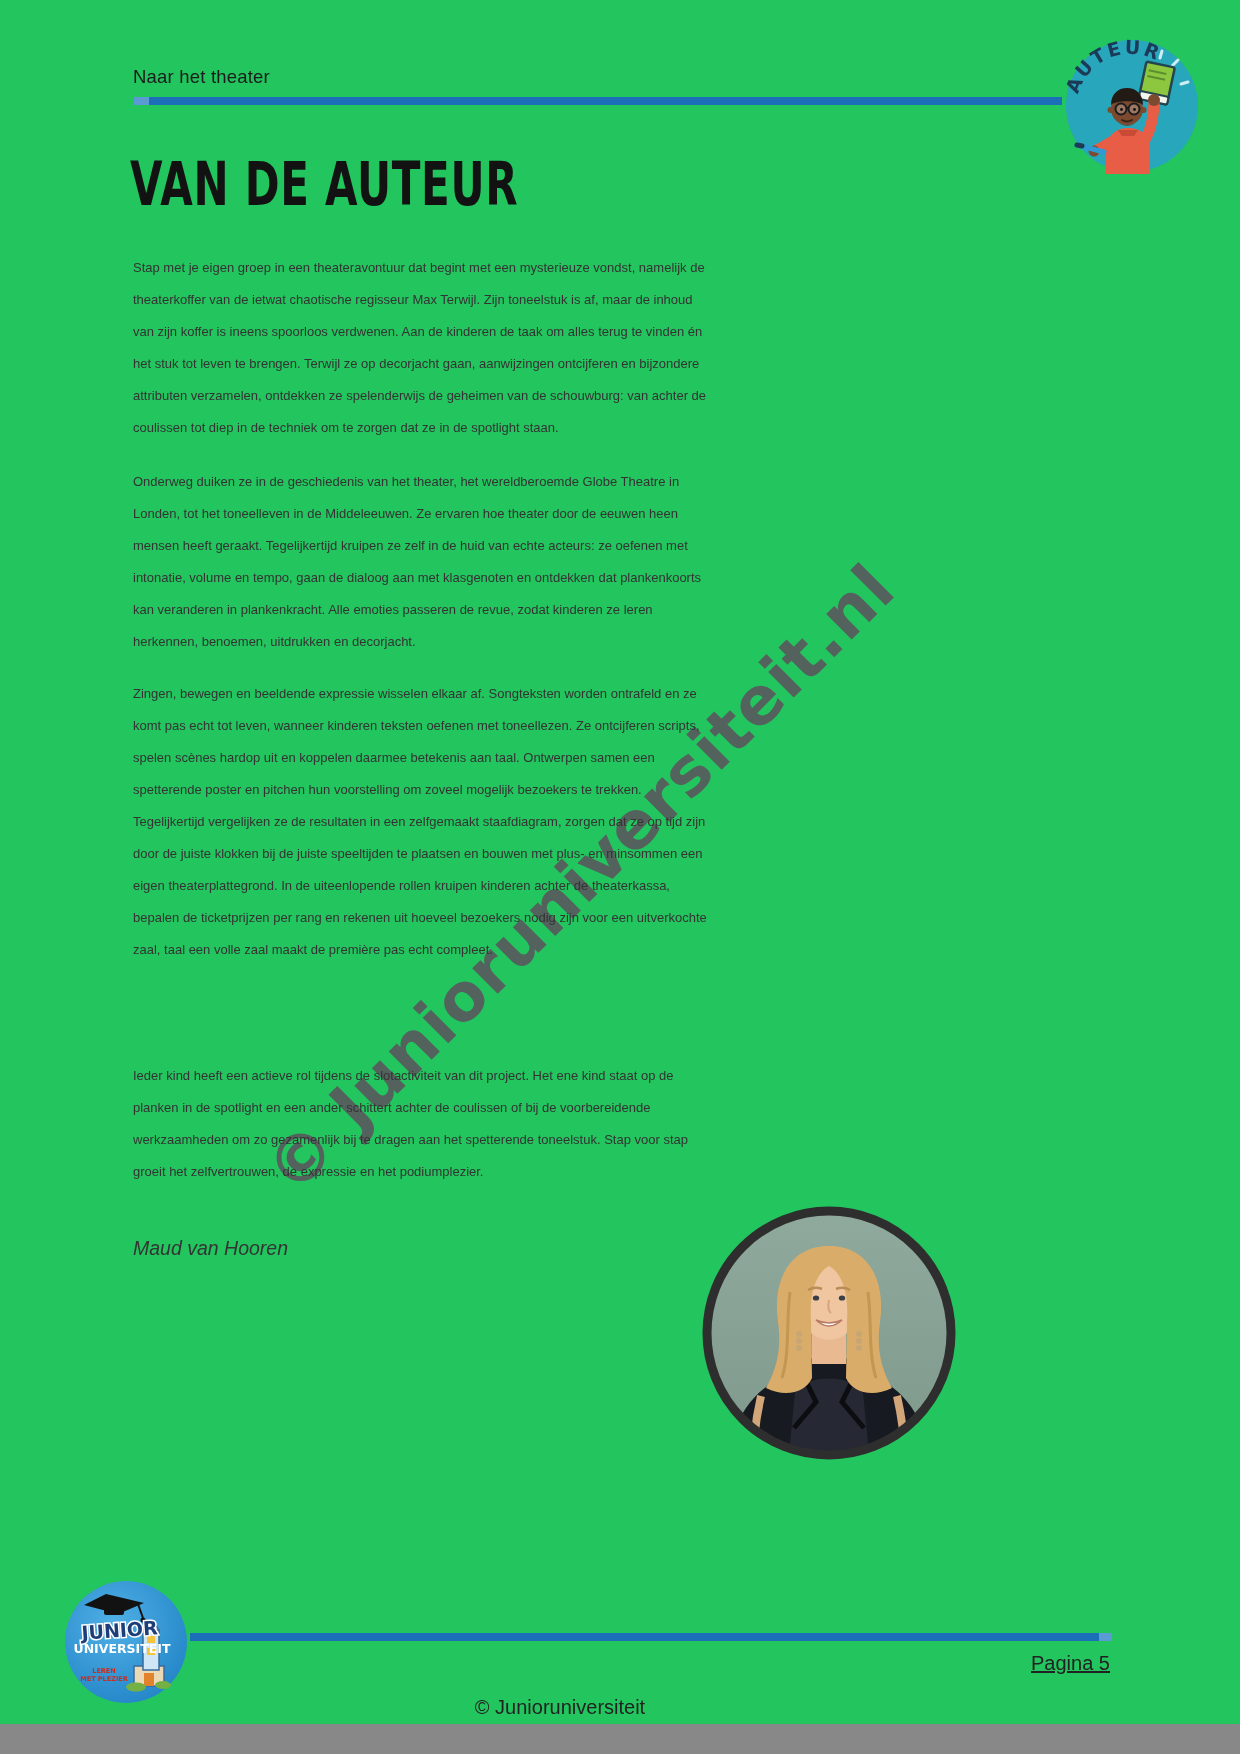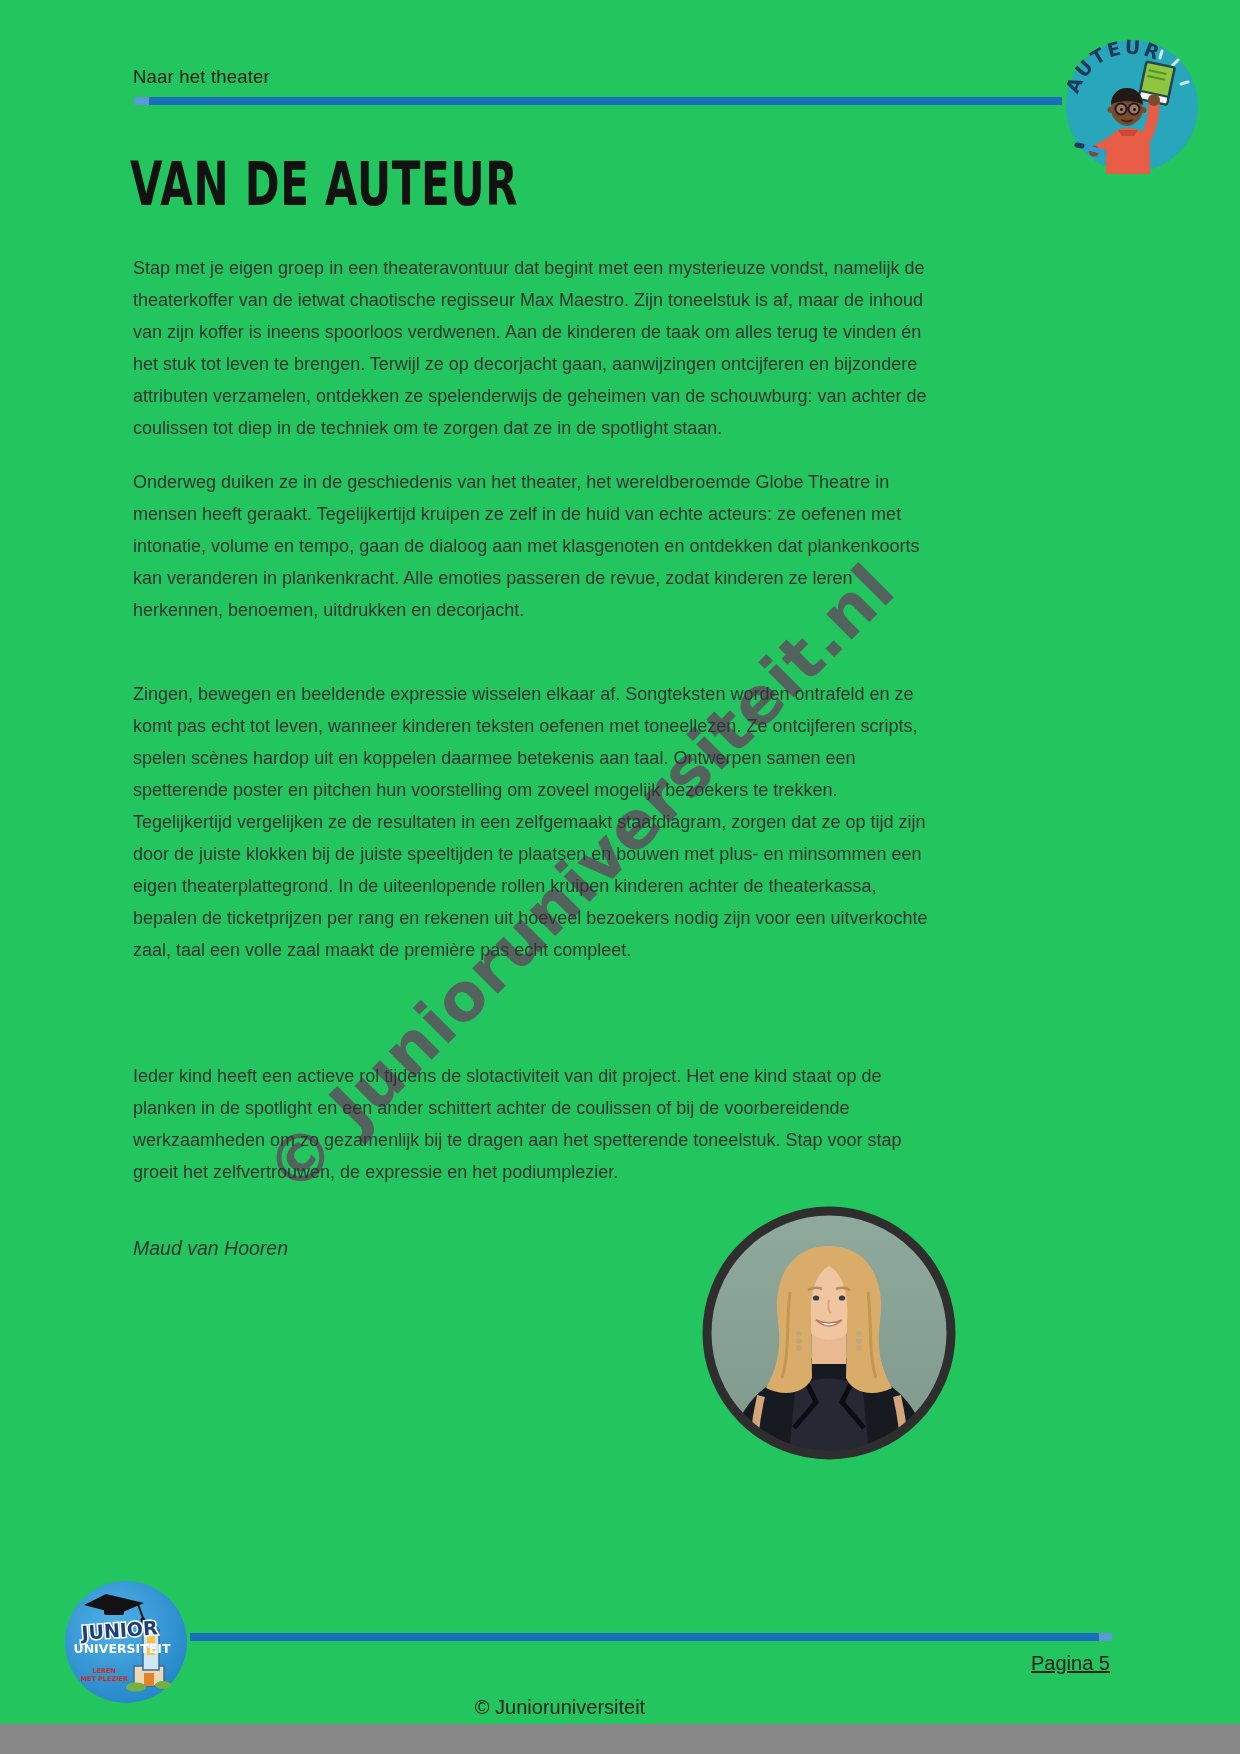--- a/index.html
+++ b/index.html
@@ -30,21 +30,21 @@
   }
   
   .watermark{
     position:absolute;left:278px;top:1143px;z-index:1;
     font-size:66px;font-weight:bold;color:#595a5e;opacity:0.92;
     transform:rotate(-45deg);transform-origin:0 50%;white-space:nowrap;
     font-family:"DejaVu Sans","Liberation Sans",sans-serif;letter-spacing:1px;
   }
   
   .bodytext{position:absolute;left:133px;top:0;width:990px;z-index:2;}
-  .para{position:absolute;left:0;width:990px;color:#333333;font-size:18px;line-height:32px;}
+  .para{position:absolute;left:0;width:990px;color:#333333;font-size:13px;line-height:32px;}
   .para .tline{white-space:nowrap;}
   .p1{top:252px;} .p2{top:466px;} .p3{top:678px;} .p4{top:1023px;margin-top:37px;}
   .signature{
     position:absolute;left:0;top:1232px;font-style:italic;font-size:19.5px;
     line-height:32px;color:#333333;z-index:2;
   }
   
   .photo{position:absolute;left:698px;top:1202px;width:262px;height:262px;z-index:3;}
   
   .foot-rule{
@@ -127,28 +127,29 @@
     </g>
   </svg>
 
   <h1 class="title">VAN DE AUTEUR</h1>
 
   <div class="watermark">© Junioruniversiteit.nl</div>
 
   <div class="bodytext">
     <div class="para p1">
         <div class="tline">Stap met je eigen groep in een theateravontuur dat begint met een mysterieuze vondst, namelijk de</div>
-        <div class="tline">theaterkoffer van de ietwat chaotische regisseur Max Maestro. Zijn toneelstuk is af, maar de inhoud</div>
+        <div class="tline">theaterkoffer van de ietwat chaotische regisseur Max Terwijl. Zijn toneelstuk is af, maar de inhoud</div>
         <div class="tline">van zijn koffer is ineens spoorloos verdwenen. Aan de kinderen de taak om alles terug te vinden én</div>
         <div class="tline">het stuk tot leven te brengen. Terwijl ze op decorjacht gaan, aanwijzingen ontcijferen en bijzondere</div>
         <div class="tline">attributen verzamelen, ontdekken ze spelenderwijs de geheimen van de schouwburg: van achter de</div>
         <div class="tline">coulissen tot diep in de techniek om te zorgen dat ze in de spotlight staan.</div>
       </div>
     <div class="para p2">
         <div class="tline">Onderweg duiken ze in de geschiedenis van het theater, het wereldberoemde Globe Theatre in</div>
+        <div class="tline">Londen, tot het toneelleven in de Middeleeuwen. Ze ervaren hoe theater door de eeuwen heen</div>
         <div class="tline">mensen heeft geraakt. Tegelijkertijd kruipen ze zelf in de huid van echte acteurs: ze oefenen met</div>
         <div class="tline">intonatie, volume en tempo, gaan de dialoog aan met klasgenoten en ontdekken dat plankenkoorts</div>
         <div class="tline">kan veranderen in plankenkracht. Alle emoties passeren de revue, zodat kinderen ze leren</div>
         <div class="tline">herkennen, benoemen, uitdrukken en decorjacht.</div>
       </div>
     <div class="para p3">
         <div class="tline">Zingen, bewegen en beeldende expressie wisselen elkaar af. Songteksten worden ontrafeld en ze</div>
         <div class="tline">komt pas echt tot leven, wanneer kinderen teksten oefenen met toneellezen. Ze ontcijferen scripts,</div>
         <div class="tline">spelen scènes hardop uit en koppelen daarmee betekenis aan taal. Ontwerpen samen een</div>
         <div class="tline">spetterende poster en pitchen hun voorstelling om zoveel mogelijk bezoekers te trekken.</div>

